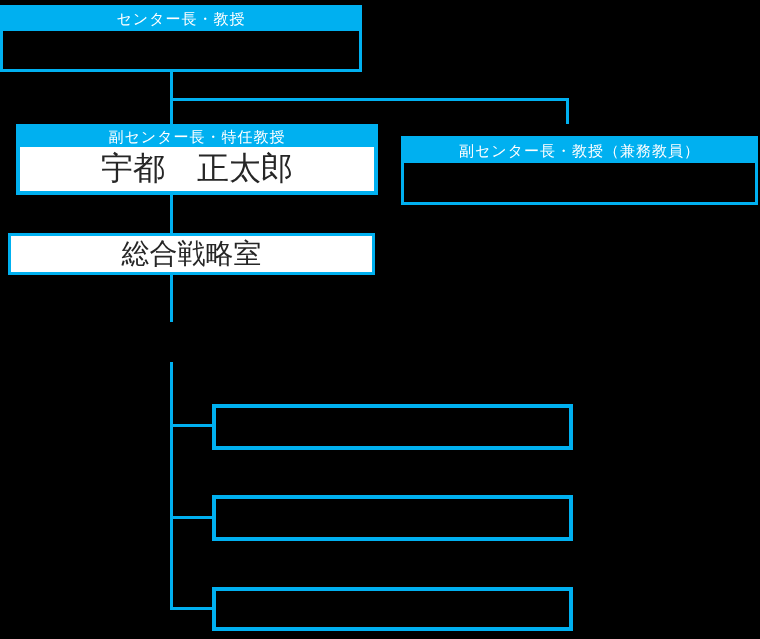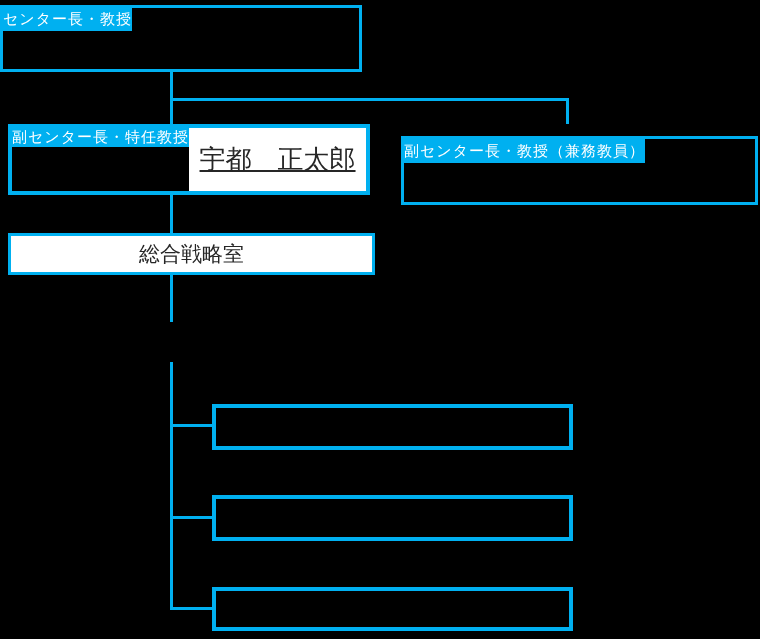--- a/index.html
+++ b/index.html
@@ -36,57 +36,57 @@
   .line-v-long      { left: 170px; top: 362px; width: 3px;  height: 248px; }
   .line-stub-1      { left: 170px; top: 424px; width: 43px; height: 3px; }
   .line-stub-2      { left: 170px; top: 516px; width: 43px; height: 3px; }
   .line-stub-3      { left: 170px; top: 607px; width: 43px; height: 3px; }
 
   
   .node {
     position: absolute;
     border: 3px solid var(--accent);
     display: flex;
-    flex-direction: row;
+    flex-direction: column;
   }
   .node-header {
     background: var(--accent);
     color: var(--header-text);
     font-size: 15px;
     letter-spacing: 1px;
     display: flex;
     align-items: center;
     justify-content: center;
     flex: 0 0 auto;
   }
   .node-body {
     flex: 1 1 auto;
     display: flex;
     align-items: center;
     justify-content: center;
   }
   .node-body.dark  { background: transparent; color: var(--header-text); }
-  .node-body.light { background: var(--box-white); color: var(--name-text); font-size: 26px; text-decoration: underline; }
+  .node-body.light { background: var(--box-white); color: var(--name-text); font-size: 32px; }
 
   .node-director      { left: 0;    top: 5px;   width: 362px; height: 67px; }
   .node-director .node-header { height: 23px; }
 
-  .node-deputy-left   { left: 8px;    top: 124px; width: 362px; height: 71px; border-width: 4px; }
+  .node-deputy-left   { left: 16px;    top: 124px; width: 362px; height: 71px; border-width: 4px; }
   .node-deputy-left .node-header { height: 19px; }
 
   .node-deputy-right  { left: 401px; top: 136px; width: 357px; height: 69px; }
   .node-deputy-right .node-header { height: 24px; }
 
   
   .label-box {
     position: absolute;
     border: 3px solid var(--accent);
     background: var(--box-white);
     color: var(--name-text);
-    font-size: 21px;
+    font-size: 28px;
     display: flex;
     align-items: center;
     justify-content: center;
   }
   .box-strategy { left: 8px; top: 233px; width: 367px; height: 42px; }
   .box-division { left: 8px; top: 321px; width: 367px; height: 42px; }
 
   
   .subunit {
     position: absolute;

